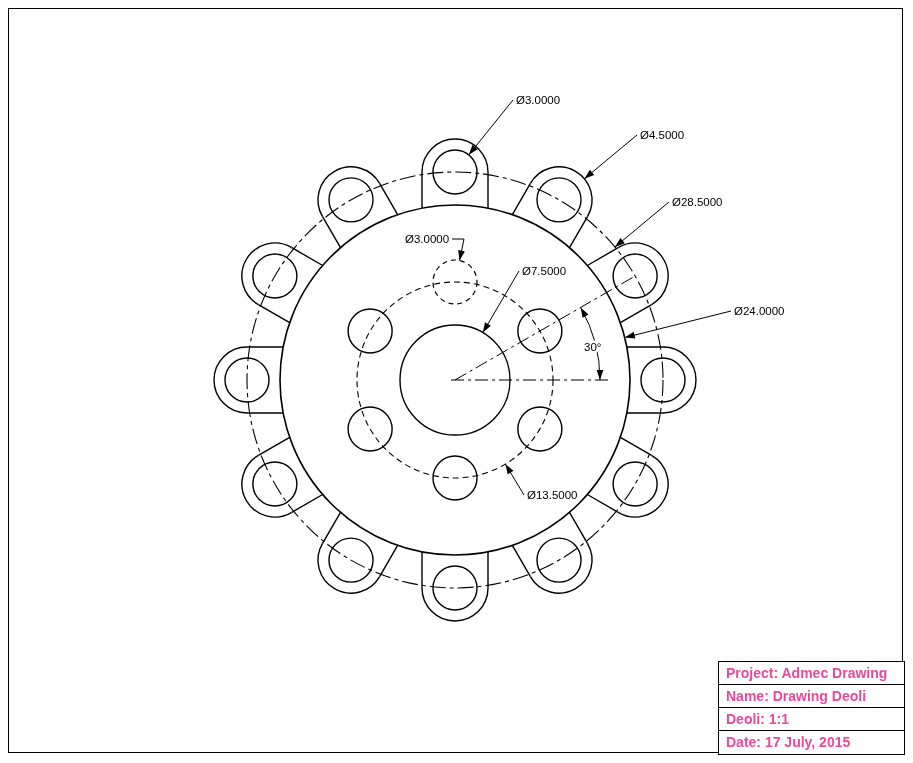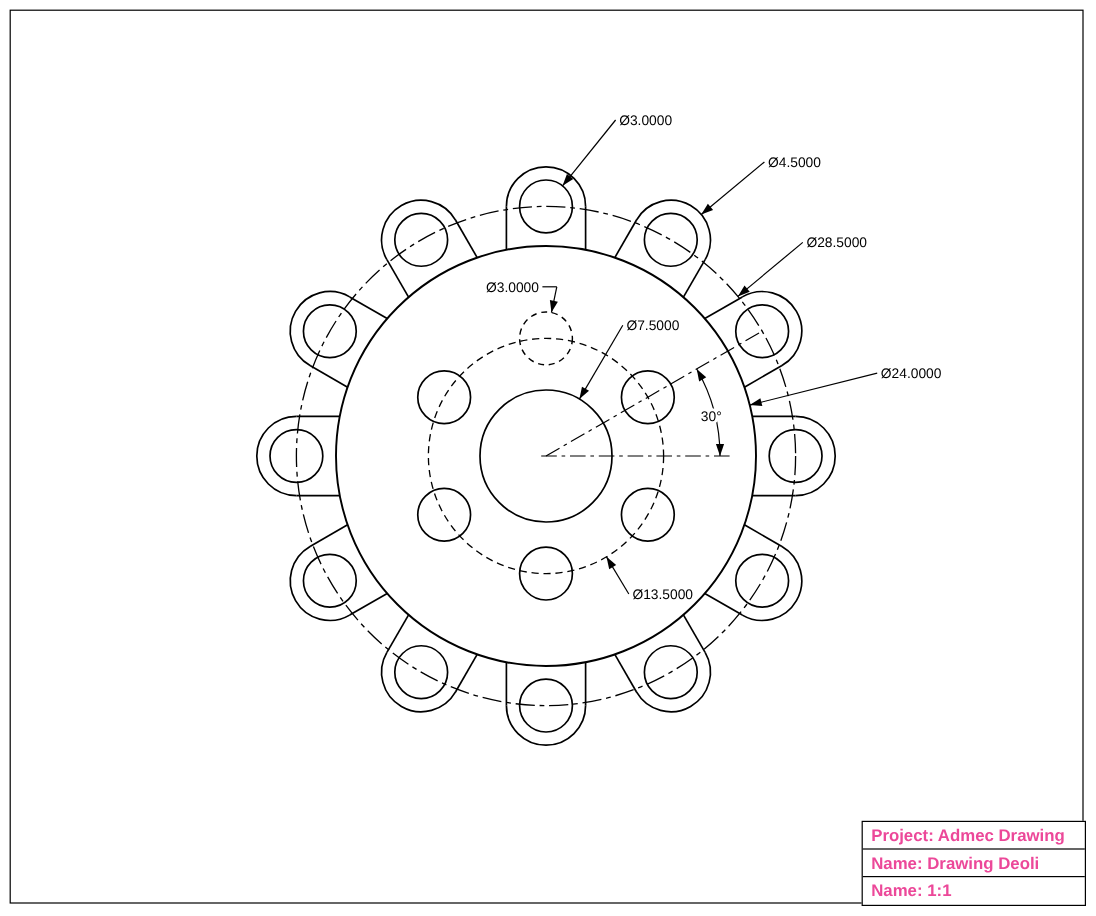--- a/index.html
+++ b/index.html
@@ -128,14 +128,15 @@
     <polygon points="482.8480664055628,332.57126190302586 484.97939285148857,322.2263381439594 490.8433095616599,325.66937180864716" class="arrow"></polygon>
     <text x="522" y="275" class="dim-label">Ø7.5000</text>
     <line x1="524" y1="495" x2="505.4205840318976" y2="464.0343067198293" class="thin"></line>
     <polygon points="505.4205840318976,464.0343067198293 513.4810175335955,470.85995040850116 507.6500656387502,474.3585215454084" class="arrow"></polygon>
     <text x="527" y="499" class="dim-label">Ø13.5000</text>
   </svg>
 
 <div class="title-block">
   <div class="tb-row">Project: Admec Drawing</div>
   <div class="tb-row">Name: Drawing Deoli</div>
-  <div class="tb-row">Name: 1:1</div>
+  <div class="tb-row">Deoli: 1:1</div>
+  <div class="tb-row">Date: 17 July, 2015</div>
 </div>
 
 </body></html>

